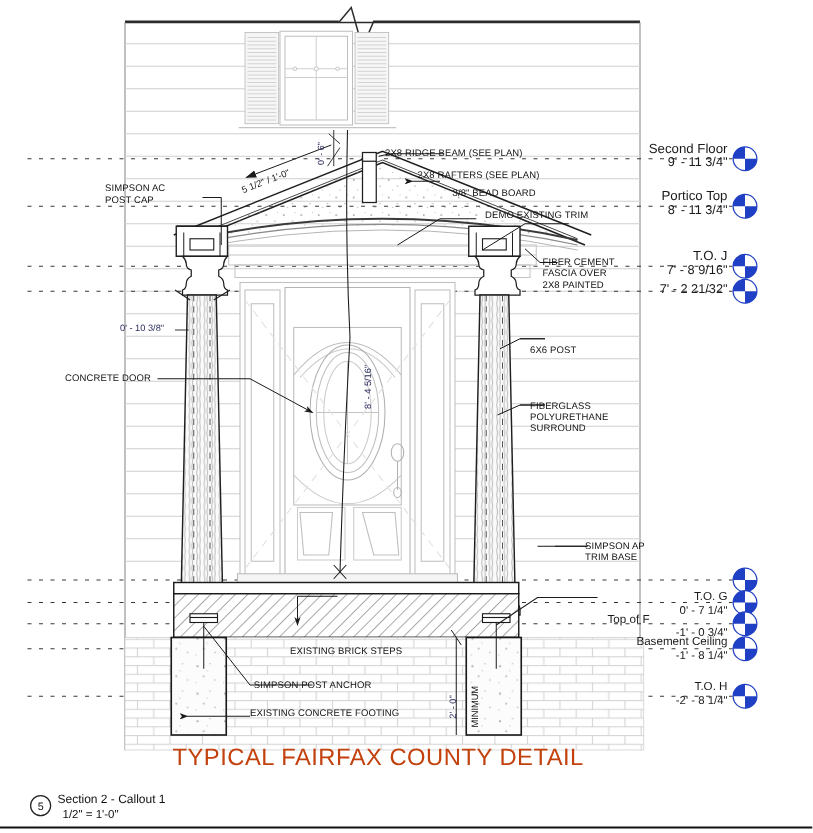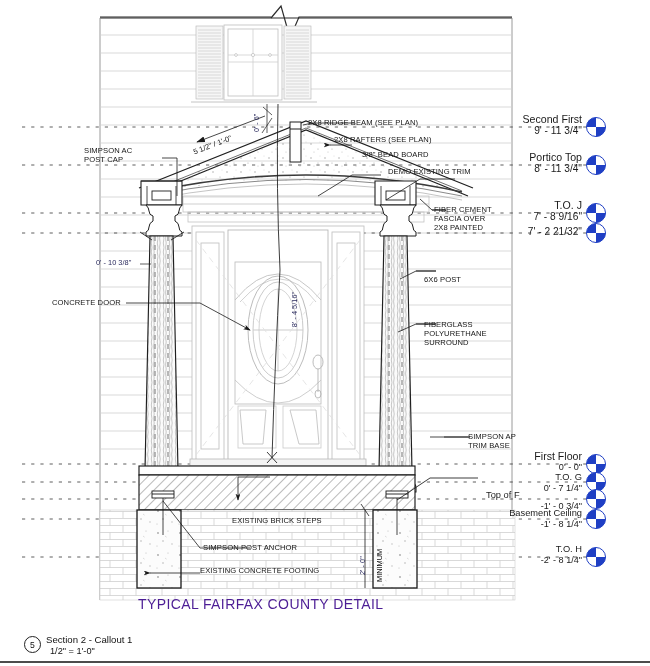--- a/index.html
+++ b/index.html
@@ -12,21 +12,21 @@
 
   
   .lbl{position:absolute;font-family:"Liberation Sans",sans-serif;
        font-size:7.6px;letter-spacing:.1px;color:#141414;white-space:nowrap;line-height:9.2px;}
   .dim{position:absolute;font-family:"Liberation Sans",sans-serif;font-size:7.4px;color:#2b2b5e;white-space:nowrap;}
   .lvl-name{font-size:10.6px;color:#1b1b1b;text-align:right;line-height:11px;white-space:nowrap;}
   .lvl-val{font-size:10.2px;color:#1b1b1b;text-align:right;line-height:11px;white-space:nowrap;}
   .lvl-name.sm{font-size:9.3px;}
   .lvl-val.sm{font-size:9.1px;}
   .lvl-block{position:absolute;text-align:right;}
-  .title-main{position:absolute;font-size:14px;letter-spacing:.4px;color:#4c1d95;white-space:nowrap;}
+  .title-main{position:absolute;font-size:19px;letter-spacing:.4px;color:#c2410c;white-space:nowrap;}
   .cap-t1{position:absolute;font-size:9.6px;color:#111;white-space:nowrap;text-align:center;}
   .cap-t2{position:absolute;font-size:9.2px;color:#111;white-space:nowrap;}
   .vtxt{position:absolute;font-size:7.4px;color:#111;white-space:nowrap;
         transform-origin:0 0;transform:rotate(-90deg);}
   .vdim{position:absolute;font-size:7.4px;color:#2b2b5e;white-space:nowrap;
         transform-origin:0 0;transform:rotate(-90deg);}
   .slope{position:absolute;font-size:7.5px;color:#141414;white-space:nowrap;
          transform-origin:0 0;}
   .ridgedim{position:absolute;font-size:7.2px;color:#2b2b5e;white-space:nowrap;
          transform-origin:0 0;transform:rotate(-90deg);}
@@ -382,39 +382,35 @@
   <div class="lbl" style="left:200px;top:566px;">EXISTING CONCRETE FOOTING</div>
 
   <div class="dim" style="left:96px;top:258px;">0' - 10 3/8"</div>
   <div class="slope" style="left:192px;top:148px;transform:rotate(-21deg);">5 1/2" / 1'-0"</div>
   <div class="ridgedim" style="left:252px;top:132px;">0' - 6"</div>
   <div class="doordim" style="left:264px;top:305px;width:60px;text-align:center;">8' - 4 5/16"</div>
   <div class="vdim" style="left:358px;top:575px;">2' - 0"</div>
   <div class="vtxt" style="left:375px;top:582px;">MINIMUM</div>
 
   <div class="lvl-block" style="left:440px;top:114px;width:142px;">
-    <div class="lvl-name">Second First</div>
+    <div class="lvl-name">Second Floor</div>
     <div class="lvl-val">9' - 11 3/4"</div>
   </div>
   <div class="lvl-block" style="left:440px;top:152px;width:142px;">
     <div class="lvl-name">Portico Top</div>
     <div class="lvl-val">8' - 11 3/4"</div>
   </div>
   <div class="lvl-block" style="left:440px;top:200px;width:142px;">
     <div class="lvl-name">T.O. J</div>
     <div class="lvl-val">7' - 8 9/16"</div>
   </div>
   <div class="lvl-block" style="left:440px;top:226px;width:142px;">
     <div class="lvl-val">7' - 2 21/32"</div>
   </div>
 
-  <div class="lvl-block" style="left:440px;top:451px;width:142px;">
-    <div class="lvl-name">First Floor</div>
-    <div class="lvl-val sm">0' - 0"</div>
-  </div>
   <div class="lvl-block" style="left:440px;top:472px;width:142px;">
     <div class="lvl-name sm">T.O. G</div>
     <div class="lvl-val sm">0' - 7 1/4"</div>
   </div>
   <div class="lvl-block" style="left:440px;top:490px;width:142px;">
     <div class="lvl-name sm" style="text-align:left;padding-left:46px;">Top of F</div>
     <div class="lvl-val sm">-1' - 0 3/4"</div>
   </div>
   <div class="lvl-block" style="left:440px;top:508px;width:142px;">
     <div class="lvl-name sm">Basement Ceiling</div>

